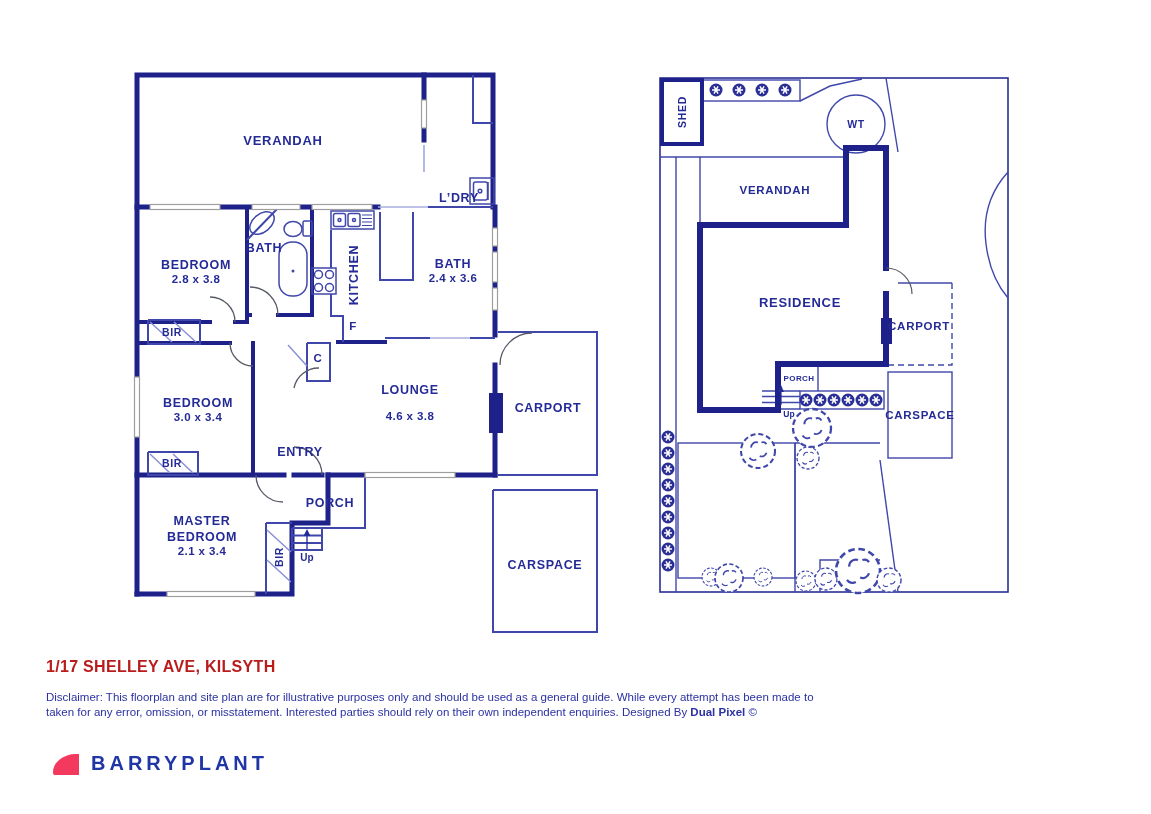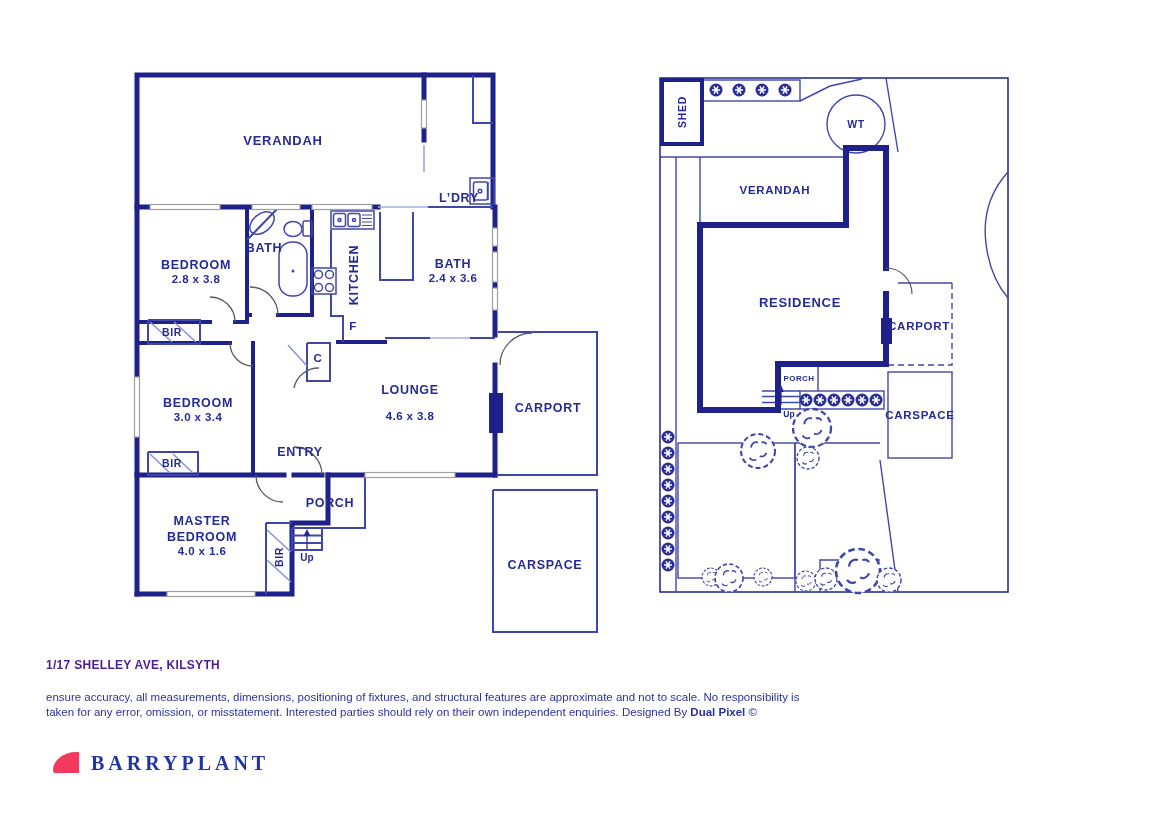--- a/index.html
+++ b/index.html
@@ -4,25 +4,25 @@
 <style>
   html,body{margin:0;padding:0;background:#ffffff;}
   #stage{position:relative;width:1151px;height:814px;background:#ffffff;overflow:hidden;
          font-family:"Liberation Sans",sans-serif;}
   #plan-svg{position:absolute;left:0;top:0;}
   .lbl{position:absolute;transform:translate(-50%,-50%);font-weight:bold;color:#252b96;
        letter-spacing:.7px;white-space:nowrap;line-height:1;}
   .rot{transform:translate(-50%,-50%) rotate(-90deg);}
   .f13{font-size:13px;} .f12{font-size:12.5px;} .f11{font-size:11.5px;} .f10{font-size:10.5px;} .f8{font-size:8px;}
   .dim{letter-spacing:.4px;}
-  #title{position:absolute;left:46px;top:658px;font-size:12px;font-weight:bold;color:#4c1d95;
+  #title{position:absolute;left:46px;top:658px;font-size:16px;font-weight:bold;color:#b91c1c;
          letter-spacing:.3px;}
   #disclaimer{position:absolute;left:46px;top:690px;font-size:11.5px;color:#2b31a2;
               line-height:15px;}
-  #brand{position:absolute;left:53px;top:752px;display:flex;align-items:flex-start;font-family:Liberation Serif, serif;}
+  #brand{position:absolute;left:53px;top:752px;display:flex;align-items:flex-end;}
   #brand-mark{width:26px;height:21px;background:#f4395f;border-top-left-radius:100% 100%;
               border-bottom-left-radius:3px;display:inline-block;}
   #brand-name{margin-left:12px;font-size:20px;font-weight:bold;color:#2136a6;letter-spacing:4px;}
 </style>
 </head>
 <body>
 
 <div id="stage">
 
 <svg id="plan-svg" width="1151" height="814" viewBox="0 0 1151 814">
@@ -248,39 +248,39 @@
 <div class="lbl f11" style="left:318px;top:359px;">C</div>
 <div class="lbl f12" style="left:198px;top:403px;">BEDROOM</div>
 <div class="lbl f11 dim" style="left:198px;top:418px;">3.0 x 3.4</div>
 <div class="lbl f12" style="left:300px;top:428px;margin-top:24px;">ENTRY</div>
 <div class="lbl f12" style="left:410px;top:390px;">LOUNGE</div>
 <div class="lbl f11 dim" style="left:410px;top:417px;text-align:right;">4.6 x 3.8</div>
 <div class="lbl f12" style="left:548px;top:408px;">CARPORT</div>
 <div class="lbl f10" style="left:172px;top:463px;">BIR</div>
 <div class="lbl f12" style="left:202px;top:521px;">MASTER</div>
 <div class="lbl f12" style="left:202px;top:537px;">BEDROOM</div>
-<div class="lbl f11 dim" style="left:202px;top:552px;">4.0 x 1.6</div>
+<div class="lbl f11 dim" style="left:202px;top:552px;">2.1 x 3.4</div>
 <div class="lbl rot f10" style="left:279px;top:557px;">BIR</div>
 <div class="lbl f12" style="left:330px;top:503px;">PORCH</div>
 <div class="lbl" style="left:307px;top:558px;font-size:10px;letter-spacing:0;">Up</div>
 <div class="lbl f12" style="left:545px;top:565px;">CARSPACE</div>
 
 <div class="lbl rot f10" style="left:682px;top:112px;">SHED</div>
 <div class="lbl f10" style="left:856px;top:124px;">WT</div>
 <div class="lbl f11" style="left:775px;top:191px;">VERANDAH</div>
 <div class="lbl f13" style="left:800px;top:302px;">RESIDENCE</div>
 <div class="lbl f11" style="left:919px;top:327px;">CARPORT</div>
 <div class="lbl f8" style="left:799px;top:379px;letter-spacing:.4px;">PORCH</div>
 <div class="lbl" style="left:789px;top:414px;font-size:8.5px;letter-spacing:0;">Up</div>
 <div class="lbl f11" style="left:920px;top:416px;">CARSPACE</div>
 
 <div id="title">1/17 SHELLEY AVE, KILSYTH</div>
 
 <div id="disclaimer">
-  <div>ensure accuracy, all measurements, dimensions, positioning of fixtures, and structural features are approximate and not to scale. No responsibility is</div>
+  <div>Disclaimer: This floorplan and site plan are for illustrative purposes only and should be used as a general guide. While every attempt has been made to</div>
   <div><span>taken for any error, omission, or misstatement. Interested parties should rely on their own independent enquiries. Designed By </span><span style="font-weight:bold;">Dual Pixel</span><span> ©</span></div>
 </div>
 
 <div id="brand">
   <span id="brand-mark"></span>
   <span id="brand-name">BARRYPLANT</span>
 </div>
 
 </div>
 

